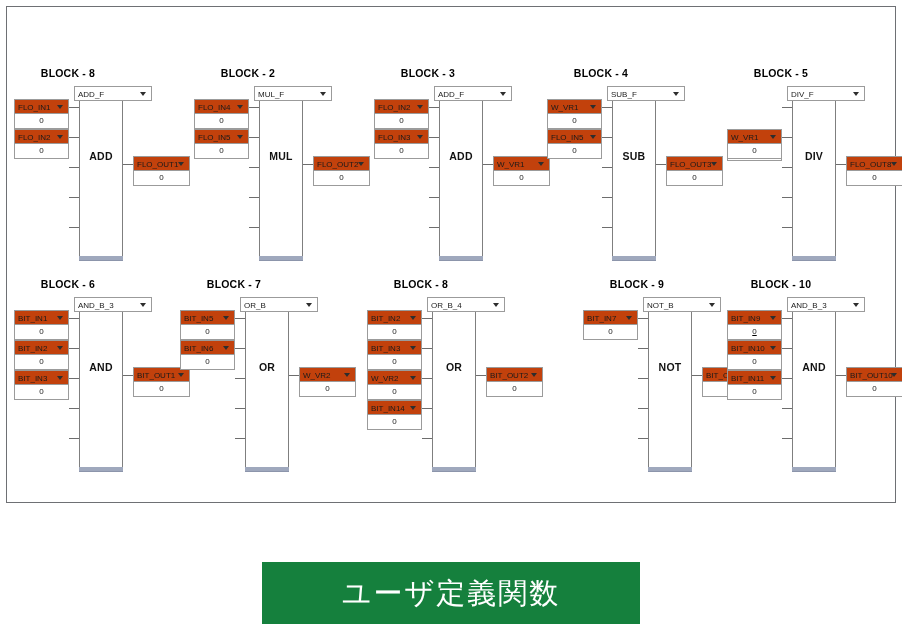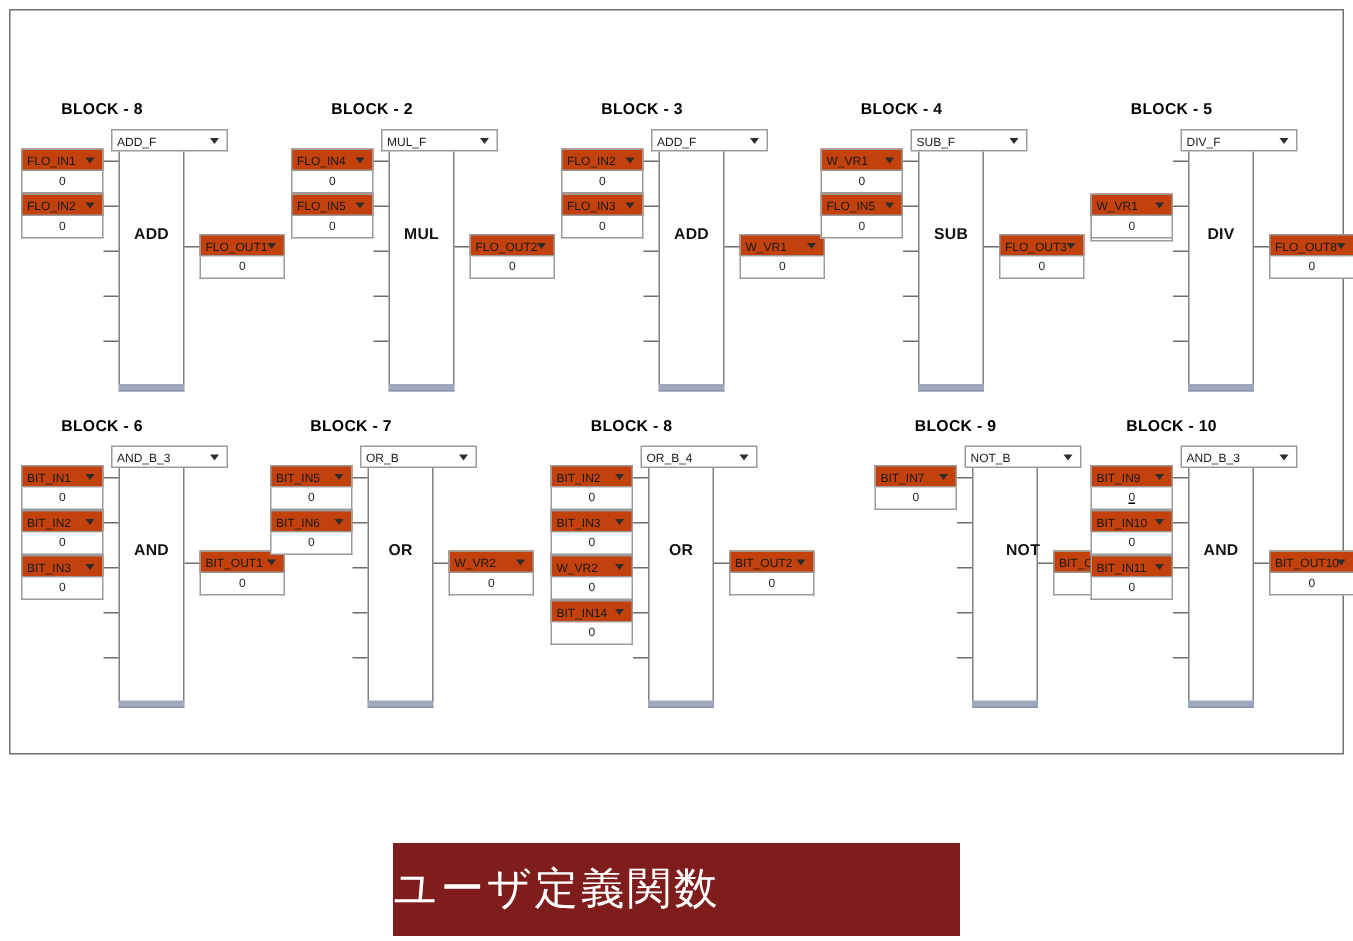--- a/index.html
+++ b/index.html
@@ -193,23 +193,24 @@
     z-index: 1;
   }
 
   
   #caption {
     position: absolute;
     left: 262px;
     top: 562px;
     width: 378px;
     height: 62px;
-    background: #7f1d1d;
+    background: #15803d;
     color: #ffffff;
     font-size: 29px;
+    text-align: center;
     line-height: 62px;
     letter-spacing: 2px;
     box-sizing: border-box;
   }
 </style>
 </head>
 <body>
 
 <div id="tabbar">
   <button class="tab-btn ladder">LADDER DIAGRAM</button>
@@ -527,21 +528,21 @@
       <div class="stub" style="left: 110px; top: 97px; width: 10px;"></div>
     </div>
     <div class="block" style="left: 539px; top: 271px; margin-left: 36px;">
       <div class="block-title">BLOCK - 9</div>
       <div class="block-body"></div>
       <div class="stub" style="left: 56px; top: 40px; width: 10px;"></div>
       <div class="stub" style="left: 56px; top: 70px; width: 10px;"></div>
       <div class="stub" style="left: 56px; top: 100px; width: 10px;"></div>
       <div class="stub" style="left: 56px; top: 130px; width: 10px;"></div>
       <div class="stub" style="left: 56px; top: 160px; width: 10px;"></div>
-      <div class="block-op" style="top: 83px; padding-left: 12px;">NOT</div>
+      <div class="block-op" style="top: 83px;">NOT</div>
       <div class="fn-select">
         <span class="sel-text">NOT_B</span>
         <span class="caret"></span>
       </div>
       <div class="pin in" style="left: 1px; top: 32px;">
         <div class="pin-name">
           <span class="sel-text">BIT_IN7</span>
           <span class="caret"></span>
         </div>
         <div class="pin-value">0</div>

